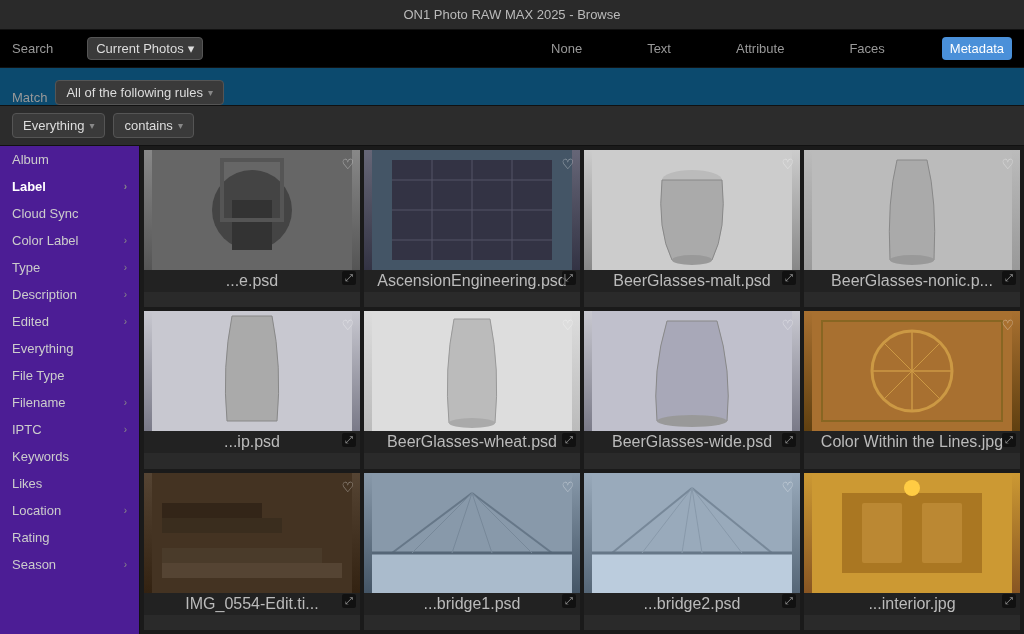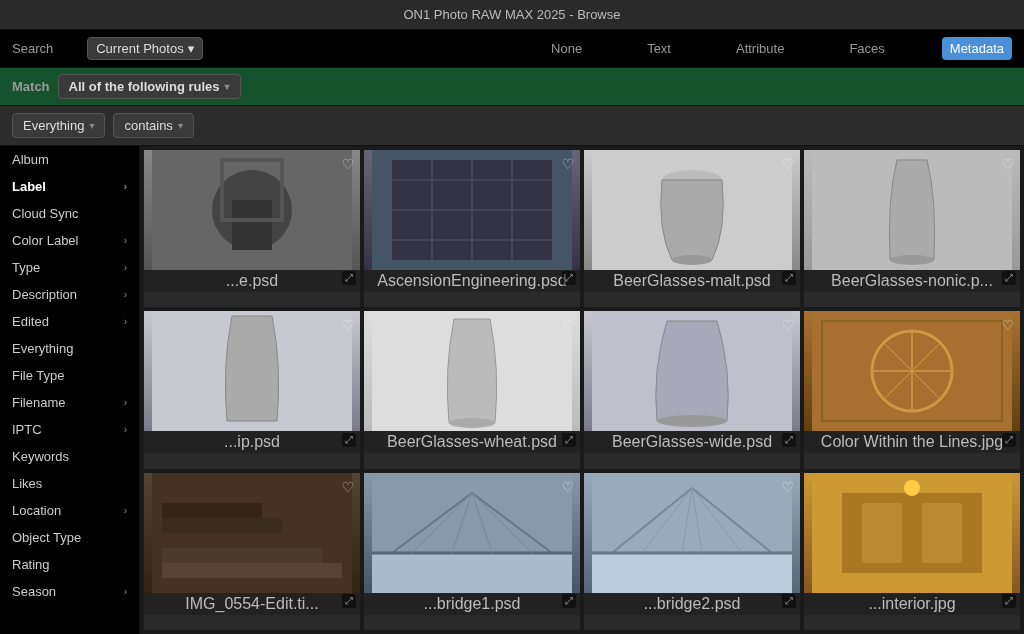--- a/index.html
+++ b/index.html
@@ -74,28 +74,27 @@
       cursor: pointer;
       margin-left: 45px;
     }
     .meta-btn.active {
       background: #4a90d9;
       color: #fff;
     }
 
     
     .match-bar {
-      background: #14532d;
+      background: #0c4a6e;
       height: 38px;
       display: flex;
-      align-items: center;
+      align-items: flex-end;
       padding: 0 12px;
       gap: 8px;
       border-bottom: 1px solid #111;
-      font-weight: bold;
     }
     .match-label {
       color: #999;
       font-size: 13px;
     }
     .dropdown-pill {
       background: #3a3a3a;
       border: 1px solid #555;
       border-radius: 4px;
       padding: 4px 10px;
@@ -124,21 +123,21 @@
 
     
     .main-area {
       display: flex;
       height: calc(634px - 30px - 38px - 38px - 40px);
     }
 
     
     .left-panel {
       width: 140px;
-      background: #000000;
+      background: #4c1d95;
       border-right: 1px solid #111;
       overflow-y: auto;
       flex-shrink: 0;
       position: relative;
     }
     .left-panel-item {
       padding: 6px 12px;
       color: #ccc;
       font-size: 13px;
       cursor: pointer;
@@ -322,23 +321,20 @@
       <span>Keywords</span>
     </div>
     <div class="left-panel-item">
       <span>Likes</span>
     </div>
     <div class="left-panel-item">
       <span>Location</span>
       <span class="chevron-right">›</span>
     </div>
     <div class="left-panel-item">
-      <span>Object Type</span>
-    </div>
-    <div class="left-panel-item">
       <span>Rating</span>
     </div>
     <div class="left-panel-item">
       <span>Season</span>
       <span class="chevron-right">›</span>
     </div>
     <div class="left-panel-item">
       
     </div>
 

